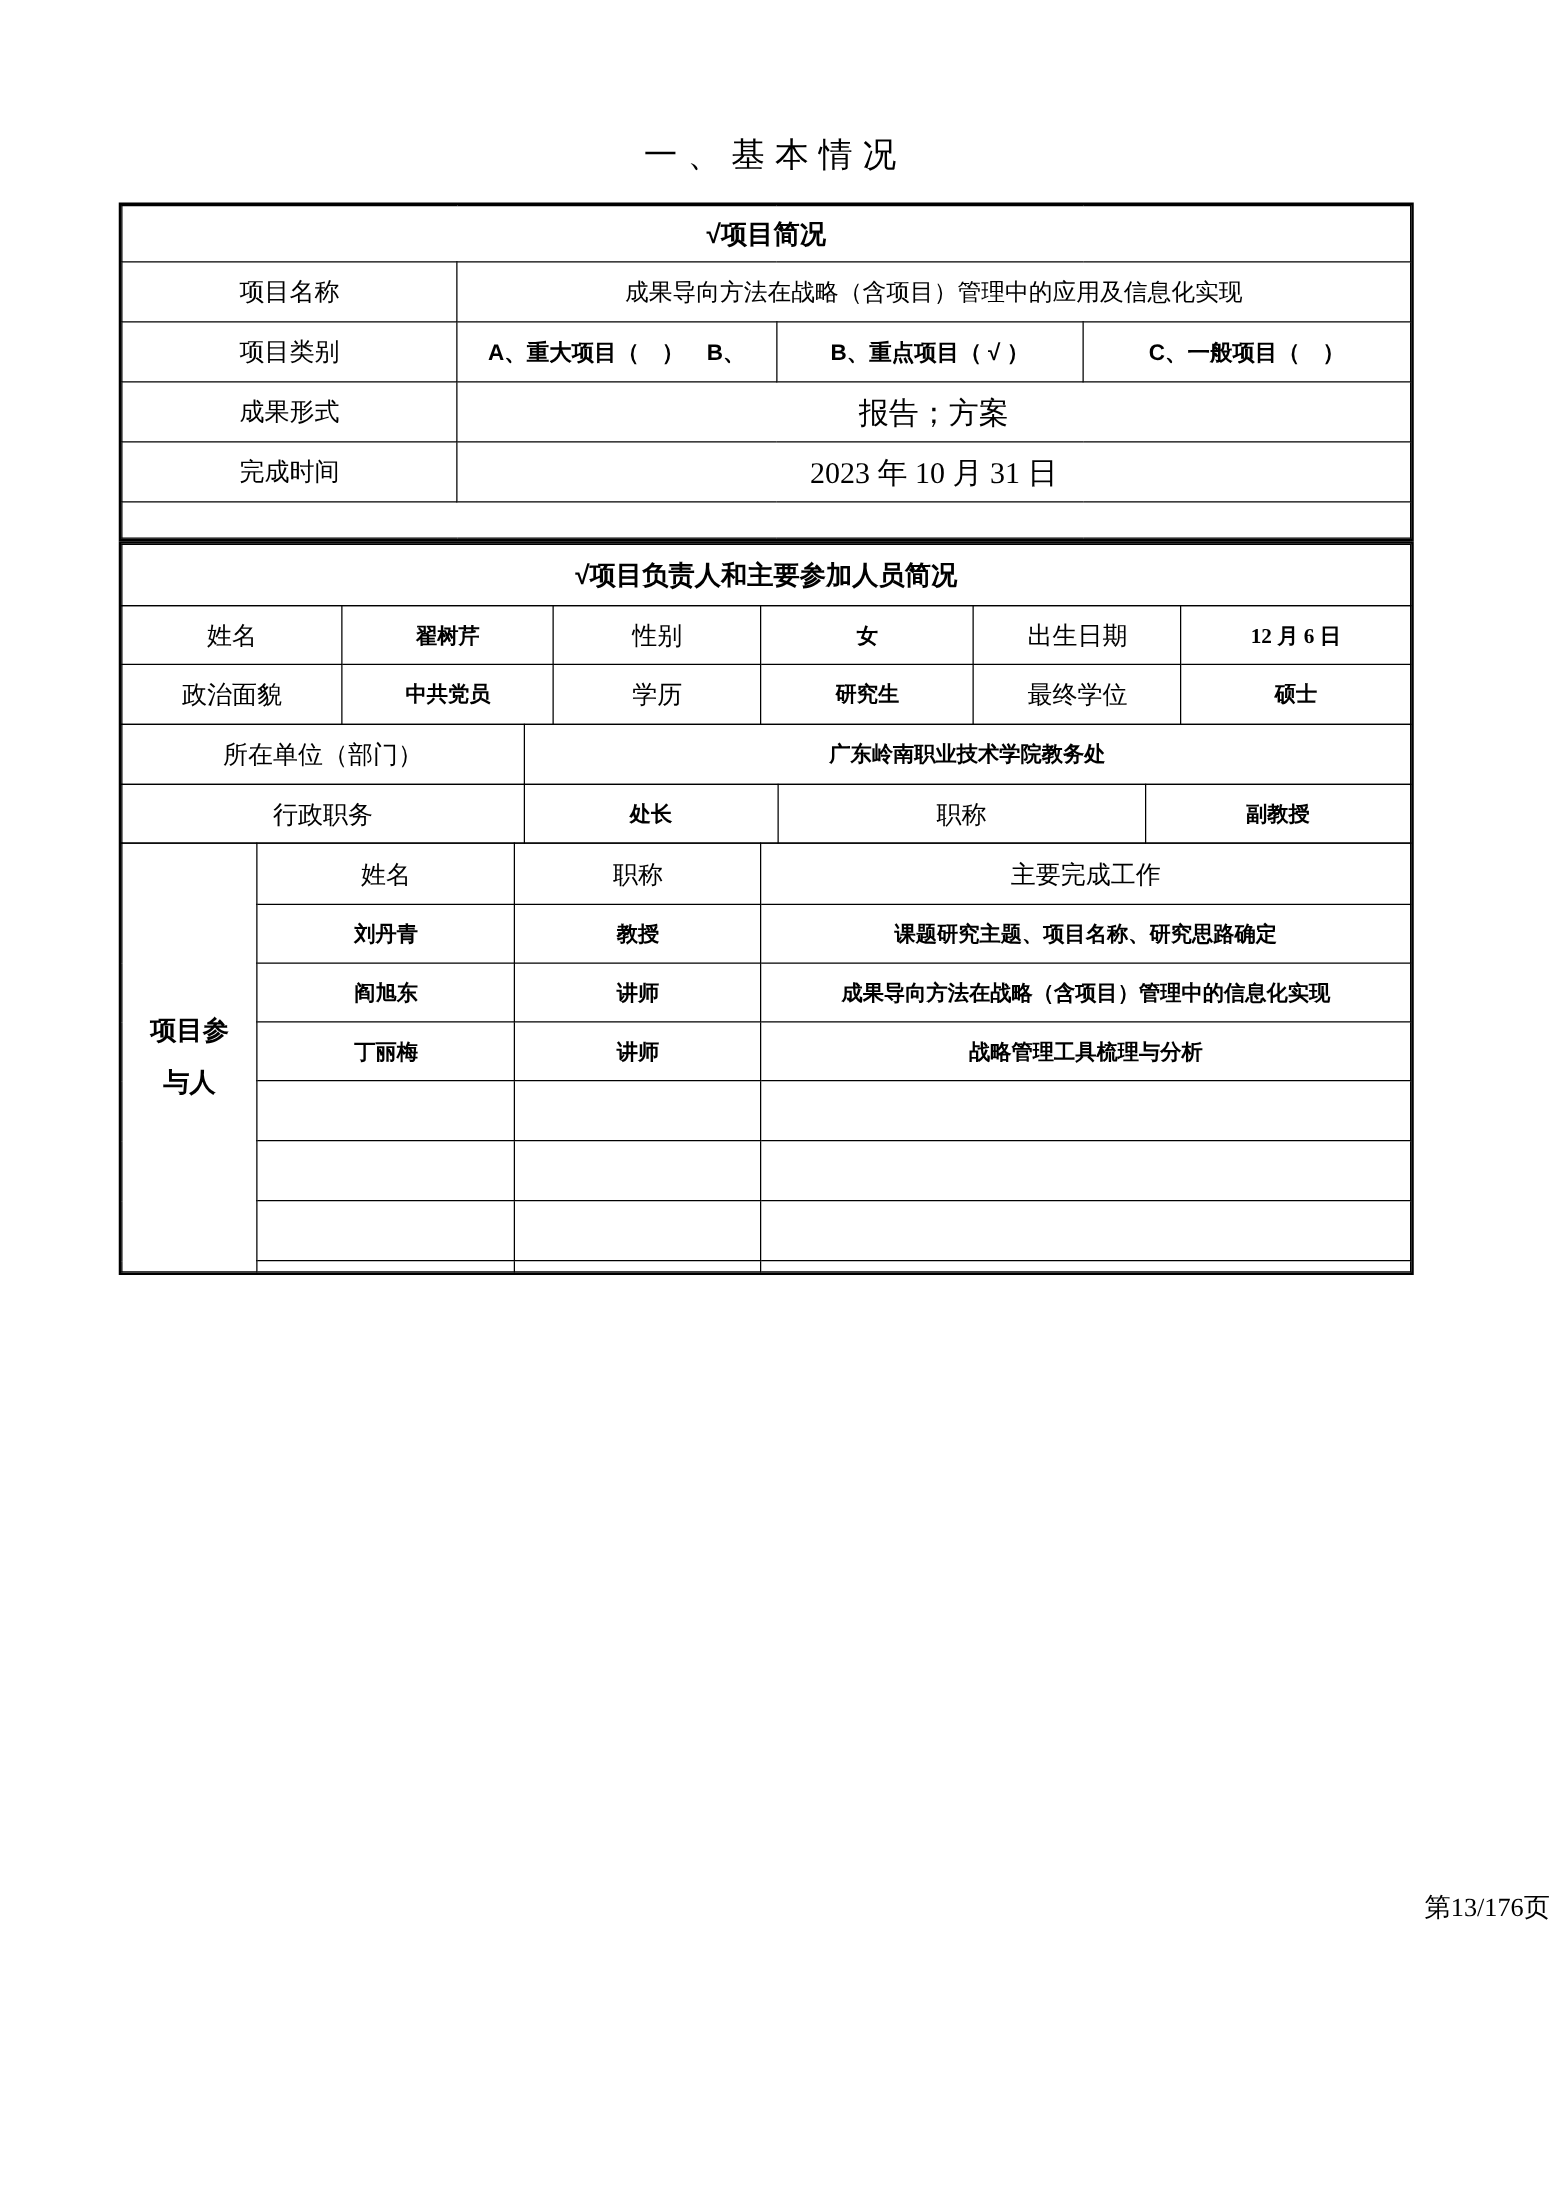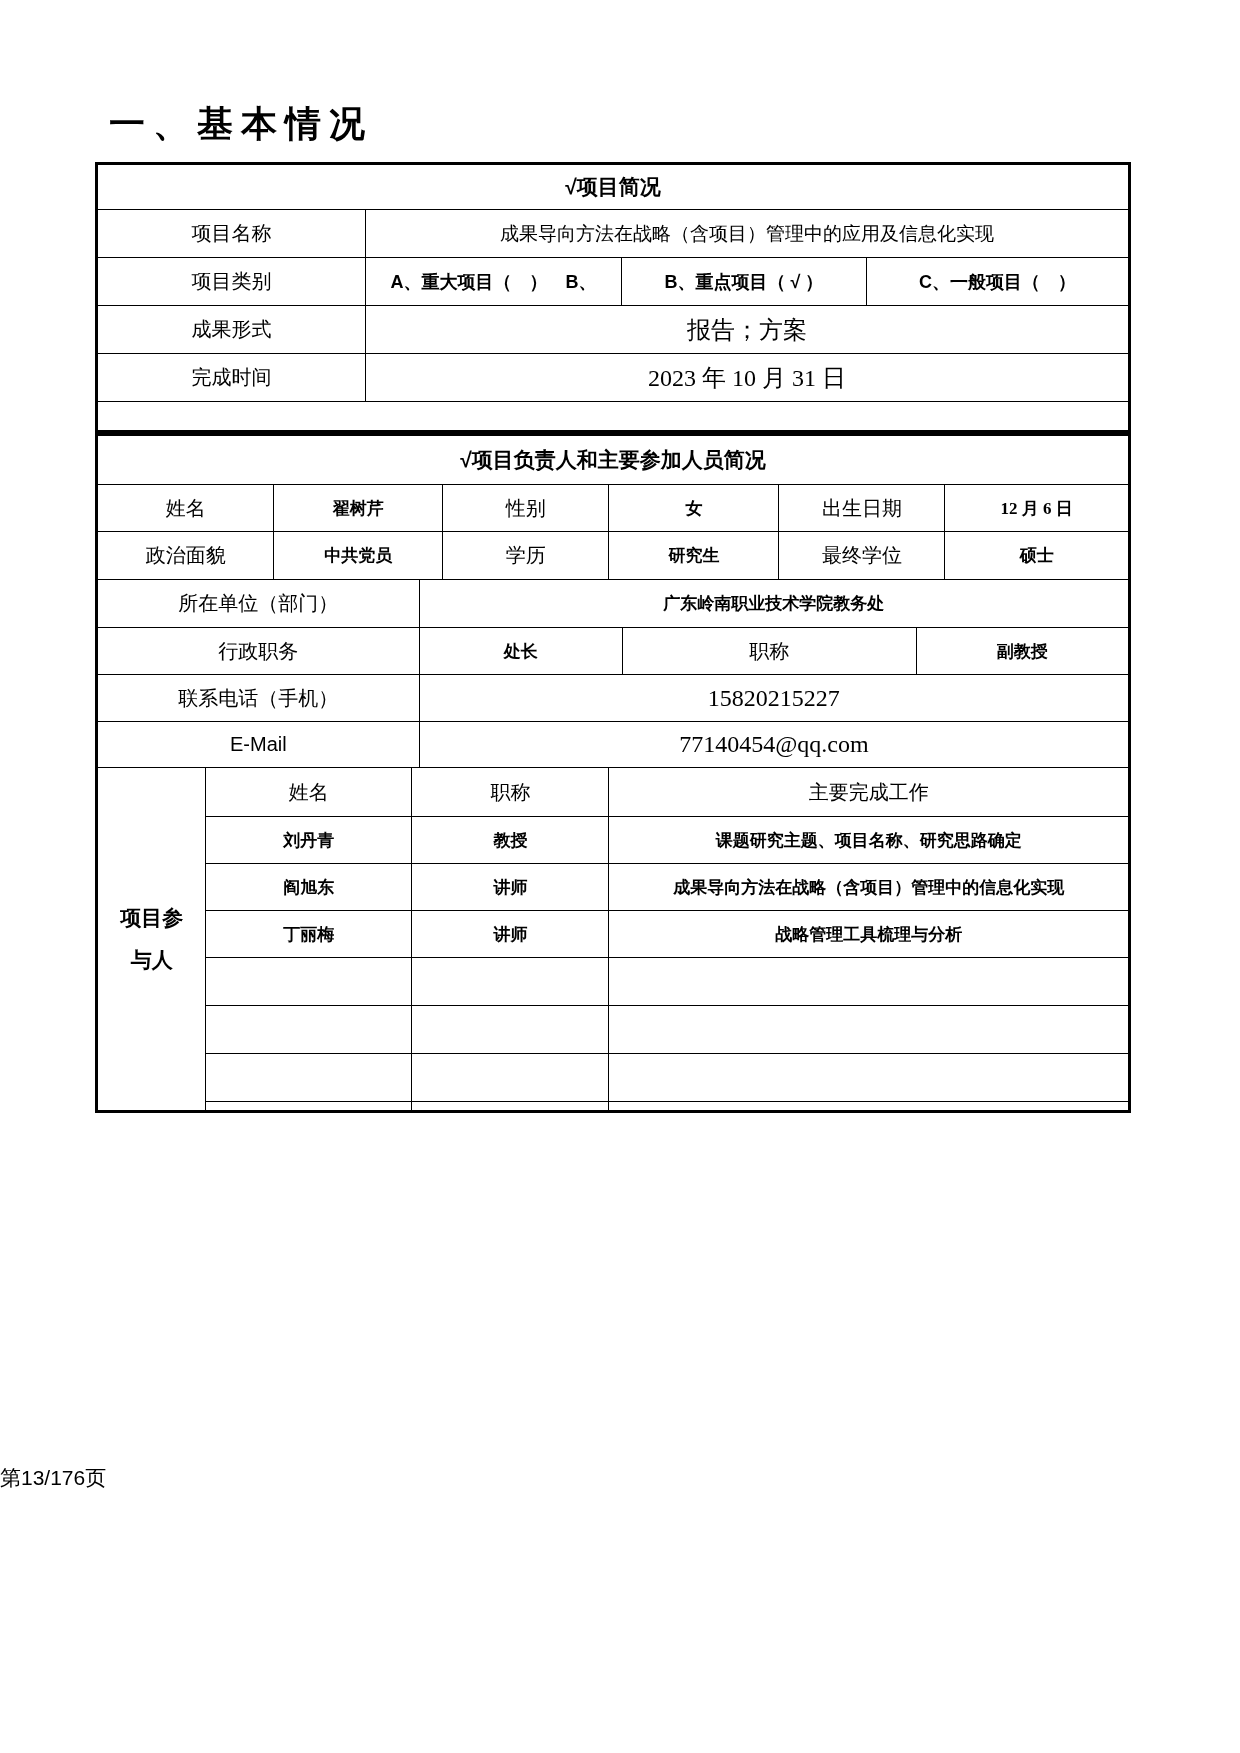--- a/index.html
+++ b/index.html
@@ -6,23 +6,24 @@
   .page{
     position:relative;
     width:1240px;height:1753px;
     background:#ffffff;
     font-family:"Liberation Sans",sans-serif;
     color:#000;
     overflow:hidden;
   }
   .content{position:absolute;left:95px;top:108px;width:1036px;}
   .doc-title{
-    font-size:36px;font-weight:bold;letter-spacing:8px;
+    font-size:27px;font-weight:normal;letter-spacing:8px;
     margin:0 0 22px 14px;line-height:32px;
     font-family:"Liberation Sans",sans-serif;
+    text-align:center;
   }
   .tbl-wrap{border:2px solid #000;}
   .tbl{
     width:100%;border-collapse:collapse;table-layout:fixed;
   }
   .tbl + .tbl{margin-top:-1px;}
   .tbl td{
     border:1px solid #000;
     text-align:center;vertical-align:middle;
     padding:2px 4px;
@@ -63,23 +64,23 @@
     font-family:"Liberation Serif",serif;
     font-size:17px;font-weight:600;
     white-space:nowrap;
   }
   .side-lbl{
     font-weight:bold;font-size:21px;
     line-height:2.0;
     font-family:"Liberation Sans",sans-serif;
   }
   .footer{
-    position:absolute;left:0;top:1464px;width:100%;
-    text-align:left;
-    font-family:Liberation Sans, sans-serif;
+    position:absolute;left:0;top:1512px;width:100%;
+    text-align:right;
+    font-family:Liberation Serif, serif;
     font-size:21px;color:#000;
   }
 </style>
 </head>
 <body>
 
 <div class="page">
   <div class="content">
 
     <h1 class="doc-title">一、基本情况</h1>
@@ -183,36 +184,20 @@
         <tbody>
           <tr class="r42">
             <td class="lbl">行政职务</td>
             <td class="kai">处长</td>
             <td class="lbl">职称</td>
             <td class="kai">副教授</td>
           </tr>
         </tbody>
       </table>
 
-      <table class="tbl">
-        <colgroup>
-            <col style="width:31.2%">
-            <col>
-          </colgroup>
-        <tbody>
-          <tr class="r42">
-            <td class="lbl">联系电话（手机）</td>
-            <td class="serif">15820215227</td>
-          </tr>
-          <tr class="r41">
-            <td class="lbl">E-Mail</td>
-            <td class="serif">77140454@qq.com</td>
-          </tr>
-        </tbody>
-      </table>
 
       <table class="tbl">
         <colgroup>
           <col style="width:10.5%">
             <col style="width:20%">
             <col style="width:19.1%">
             <col>
         </colgroup>
         <tbody>
           <tr class="r44">

